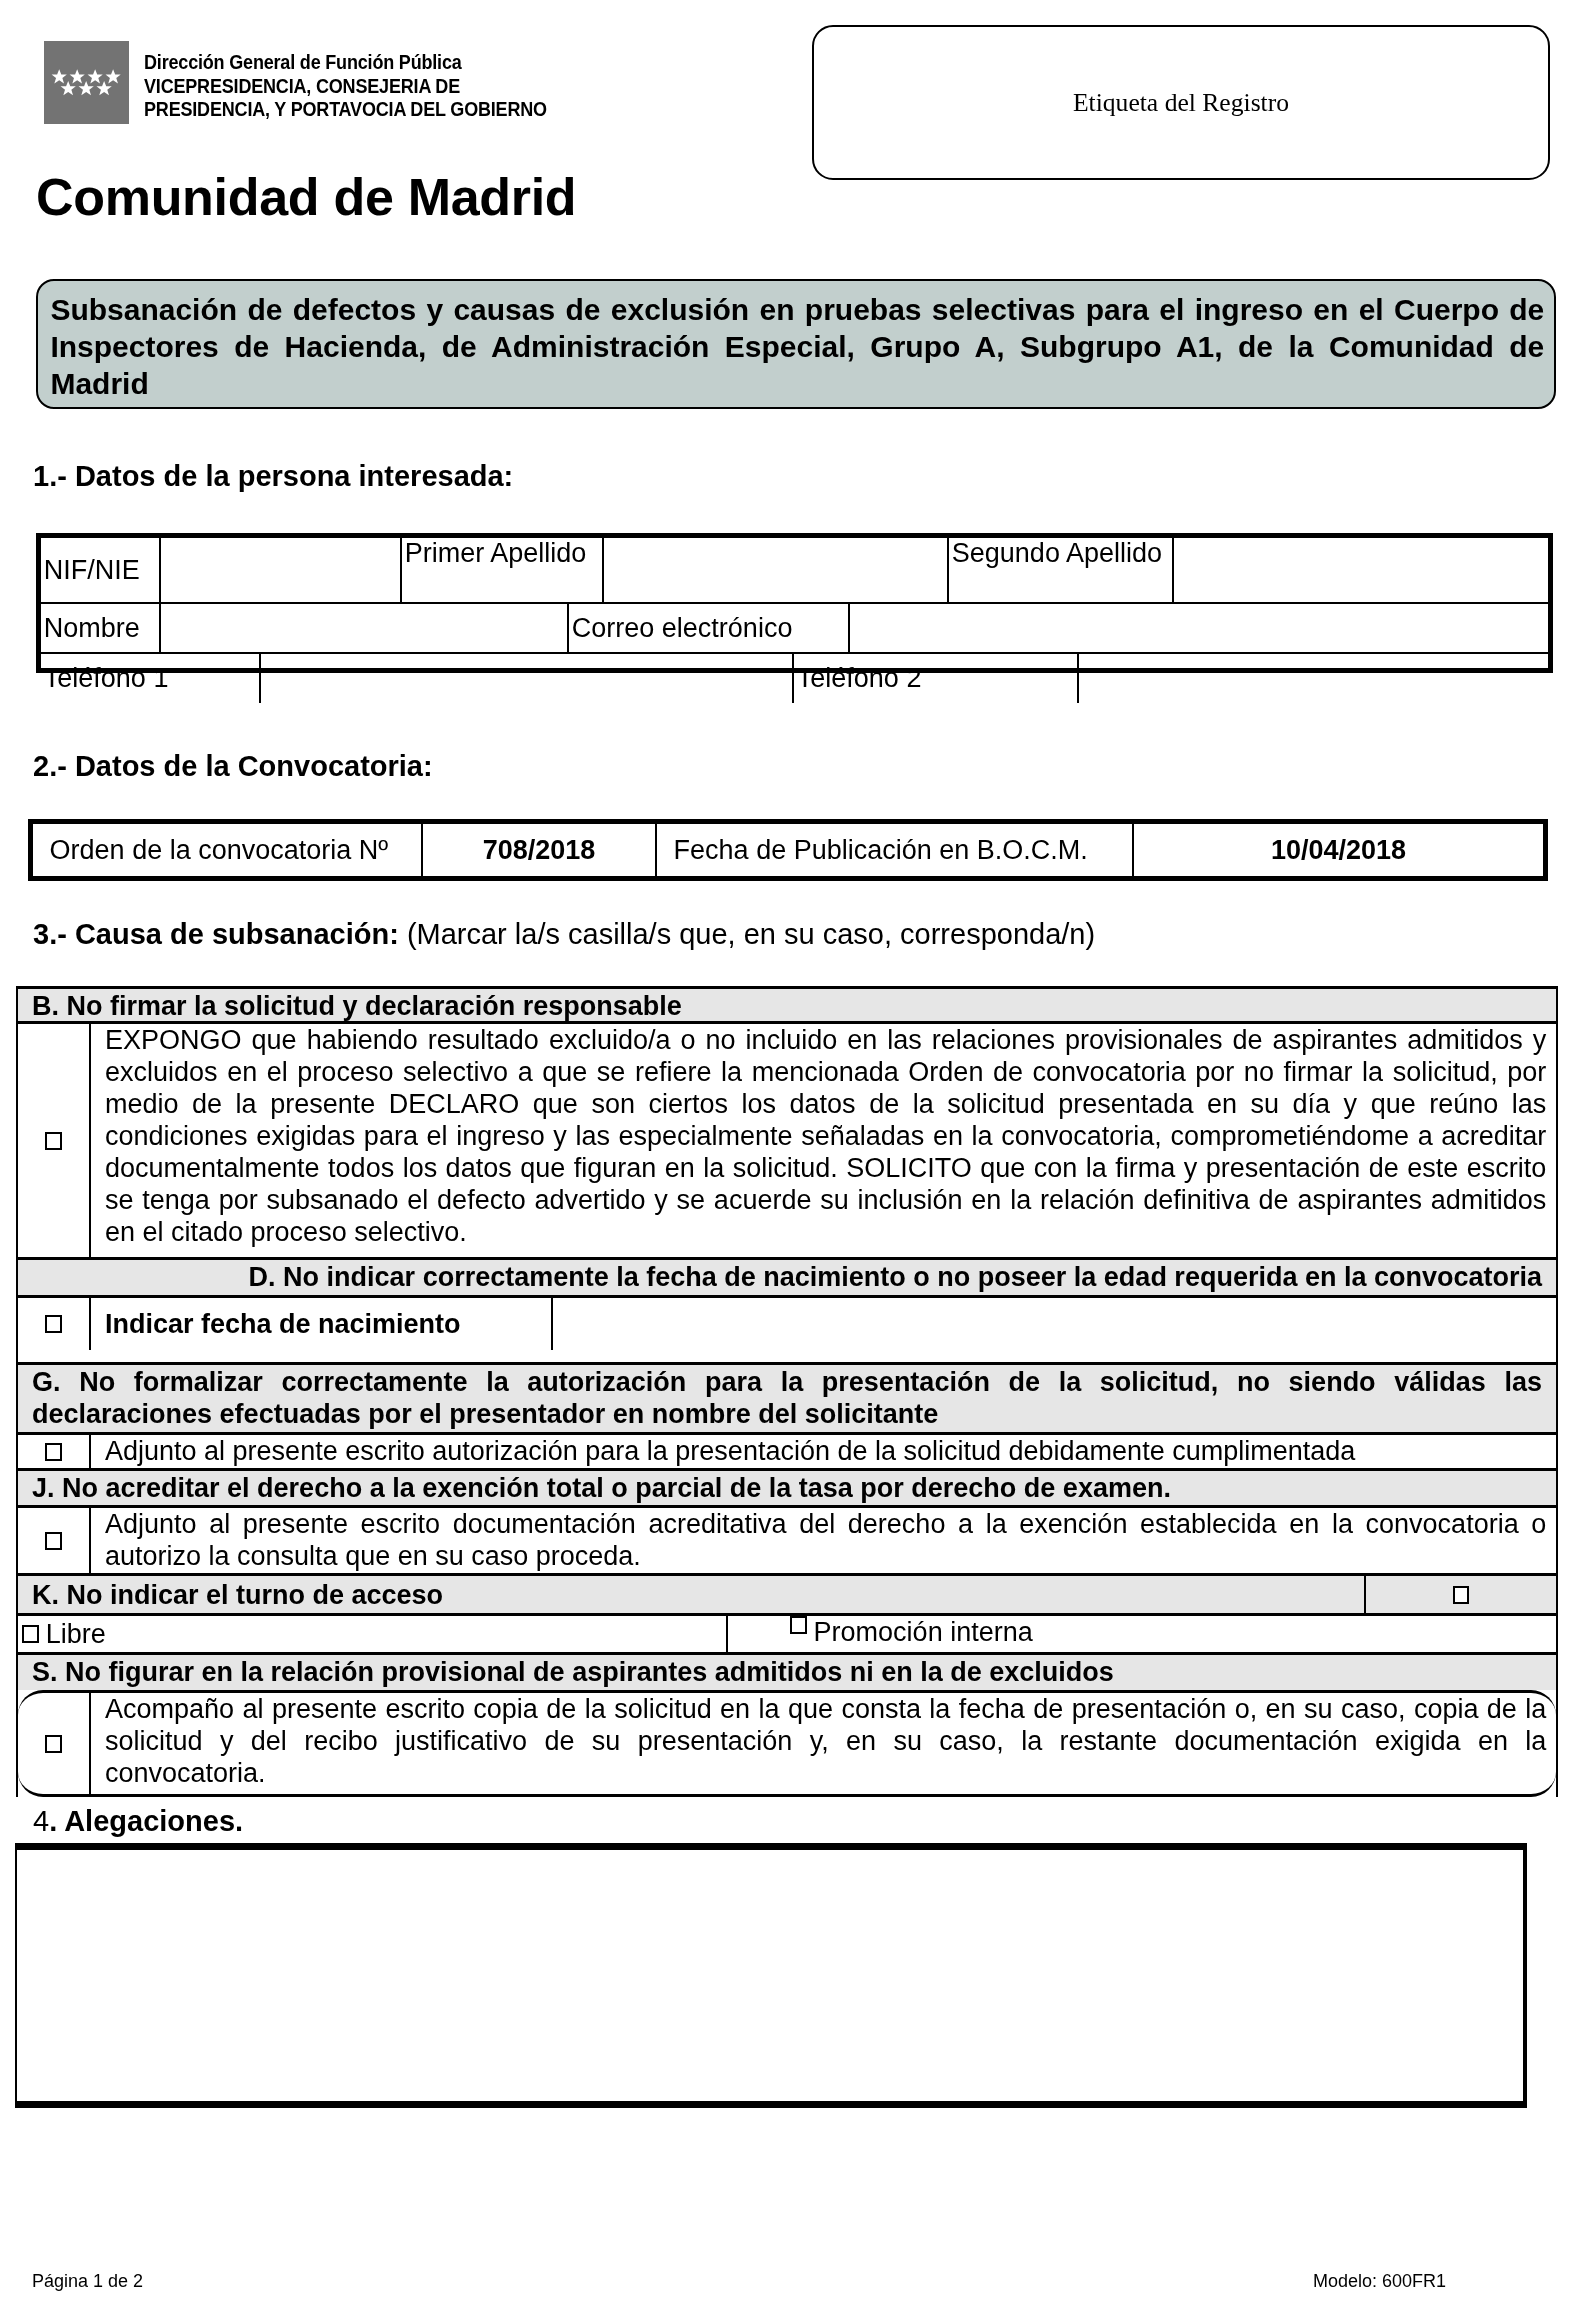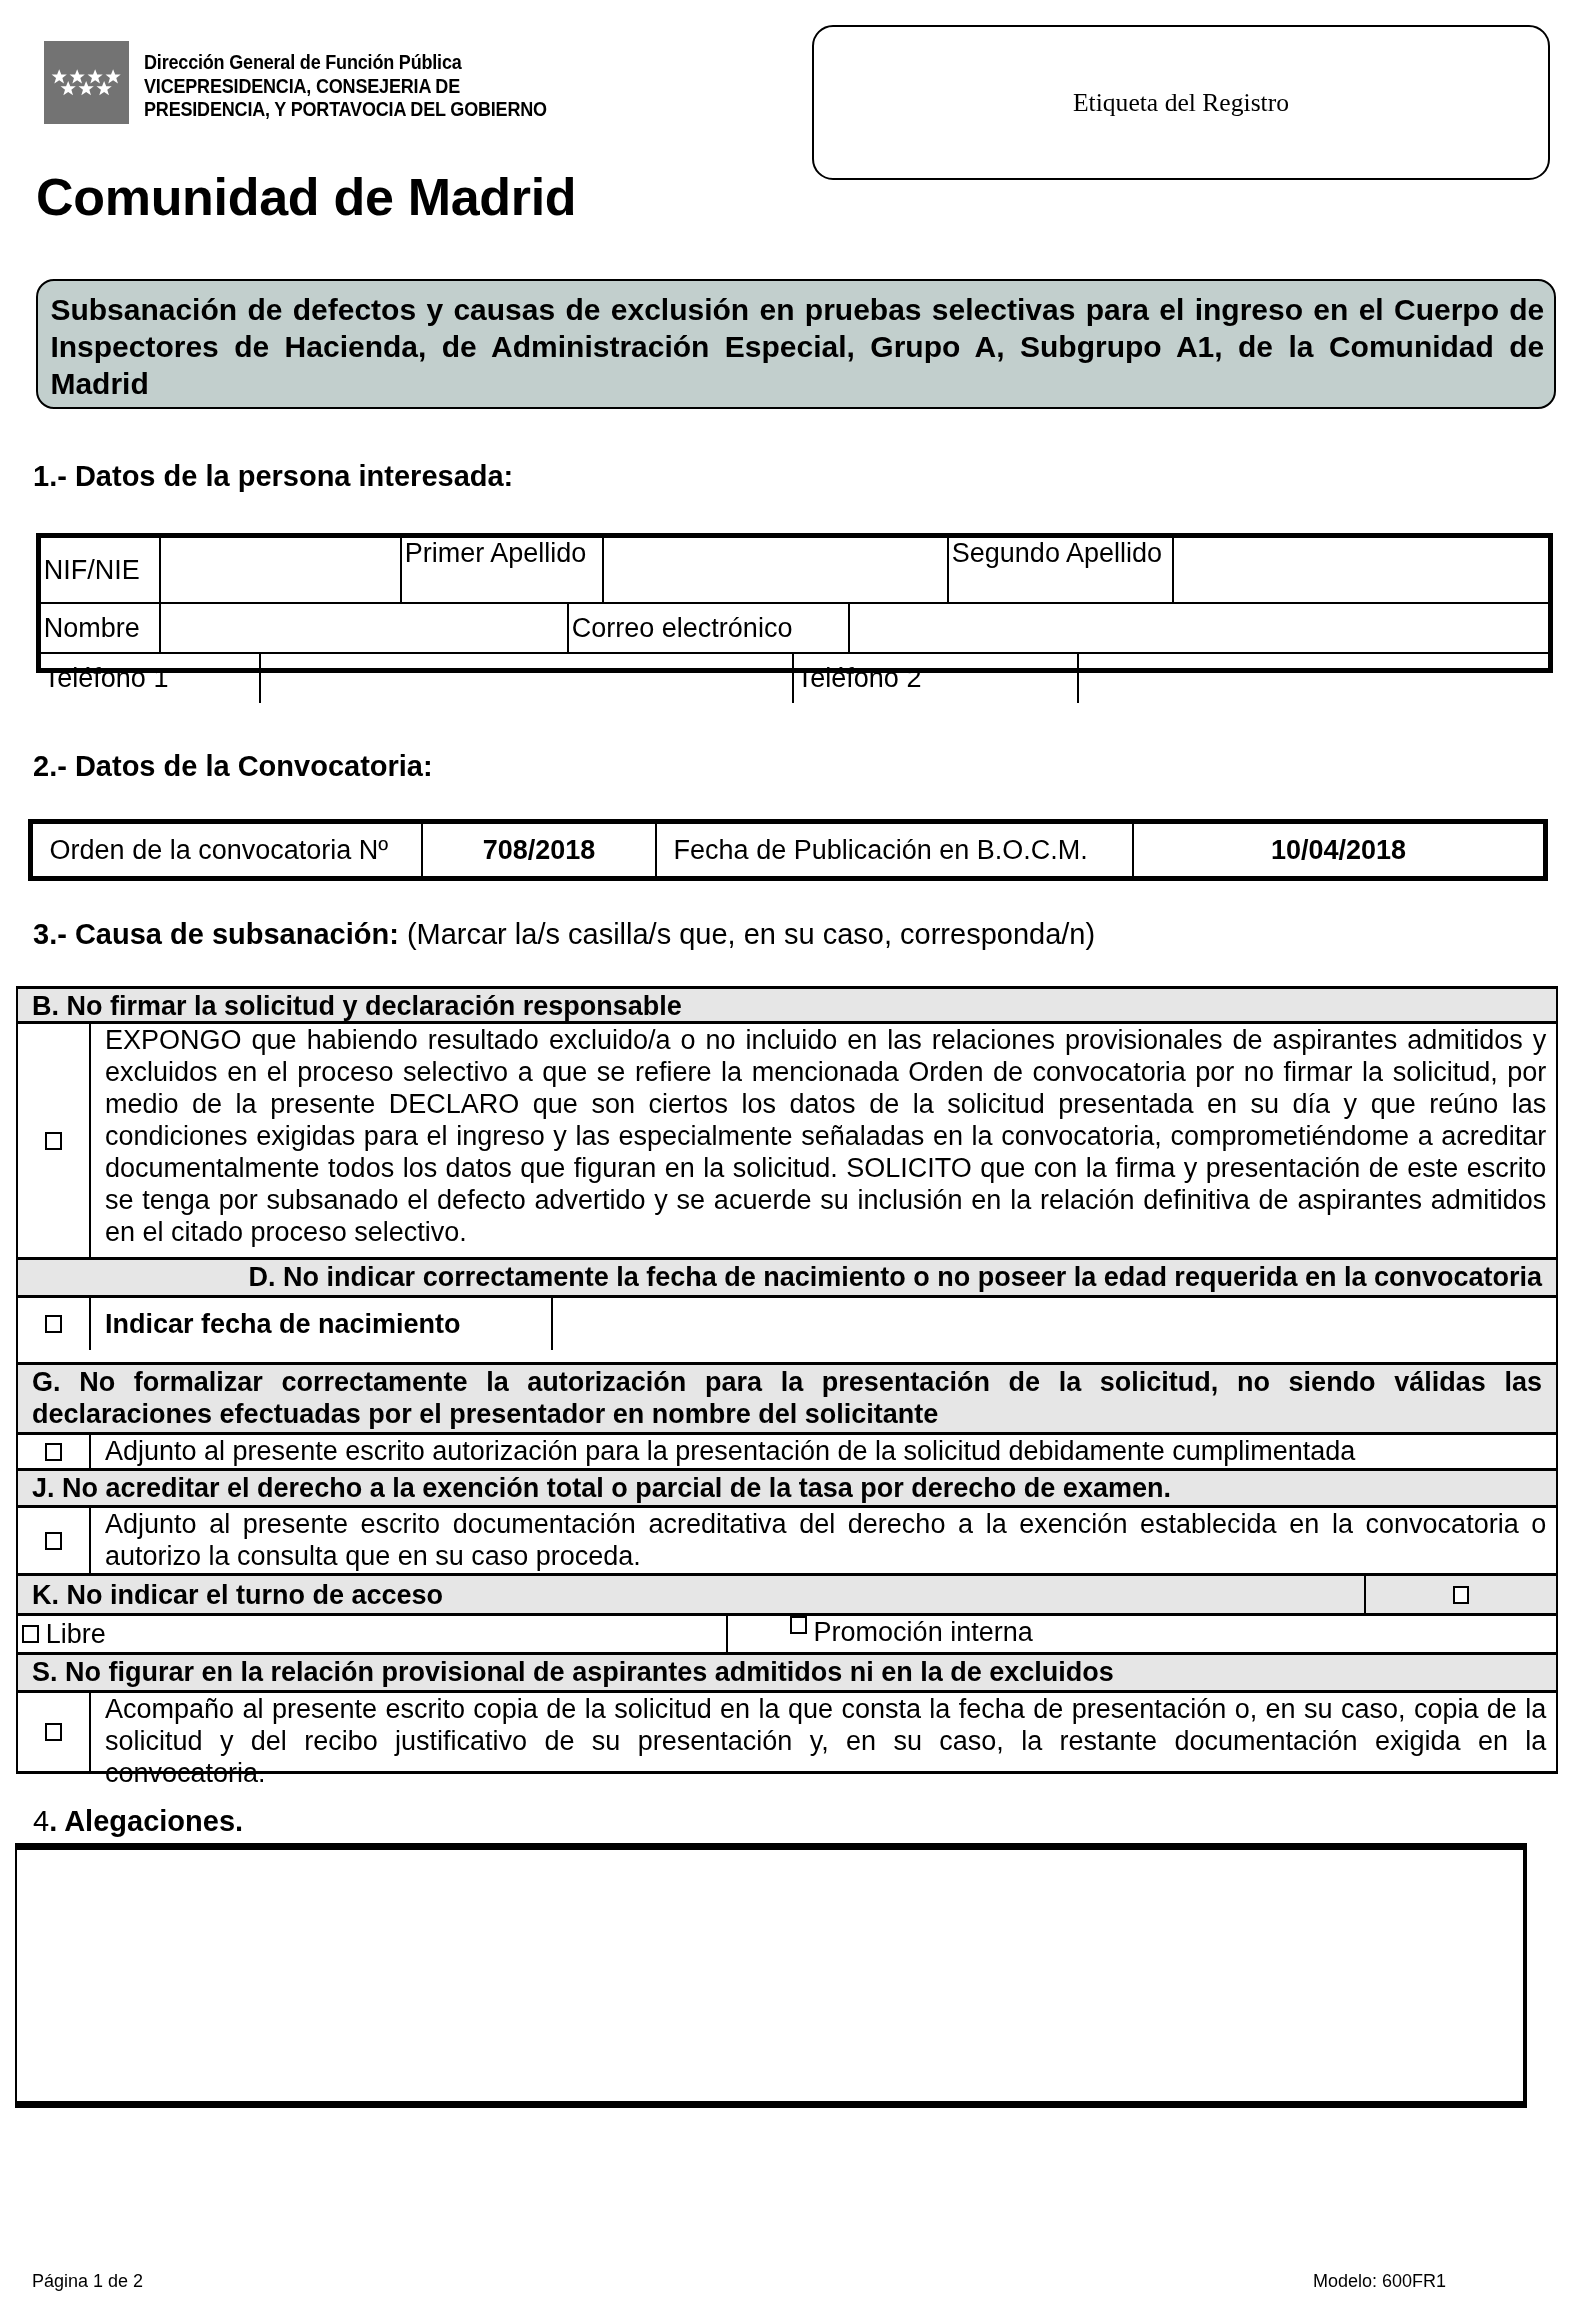--- a/index.html
+++ b/index.html
@@ -169,21 +169,21 @@
     </div>
     <div class="scell" style="flex:1;display:flex;padding-left:18px;margin-left:44px;">
       <span class="chk" style="margin-right:7px;"></span>
       <span>Promoción interna</span>
     </div>
   </div>
 
   <div class="srow hdr" style="height:38px;">
     <div class="scell">S. No figurar en la relación provisional de aspirantes admitidos ni en la de excluidos</div>
   </div>
-  <div class="srow" style="height:84px;">
+  <div class="srow" style="height:107px;border-radius:25px;">
     <div class="chkcol">
       <span class="chk"></span>
     </div>
     <div class="scell body-text">Acompaño al presente escrito copia de la solicitud en la que consta la fecha de presentación o, en su caso, copia de la solicitud y del recibo justificativo de su presentación y, en su caso, la restante documentación exigida en la convocatoria.</div>
   </div>
 </div>
 
 <div class="abs section-title" style="left:33px;top:1805px;">
   <span class="normal">4</span><span>. Alegaciones.</span>
 </div>

